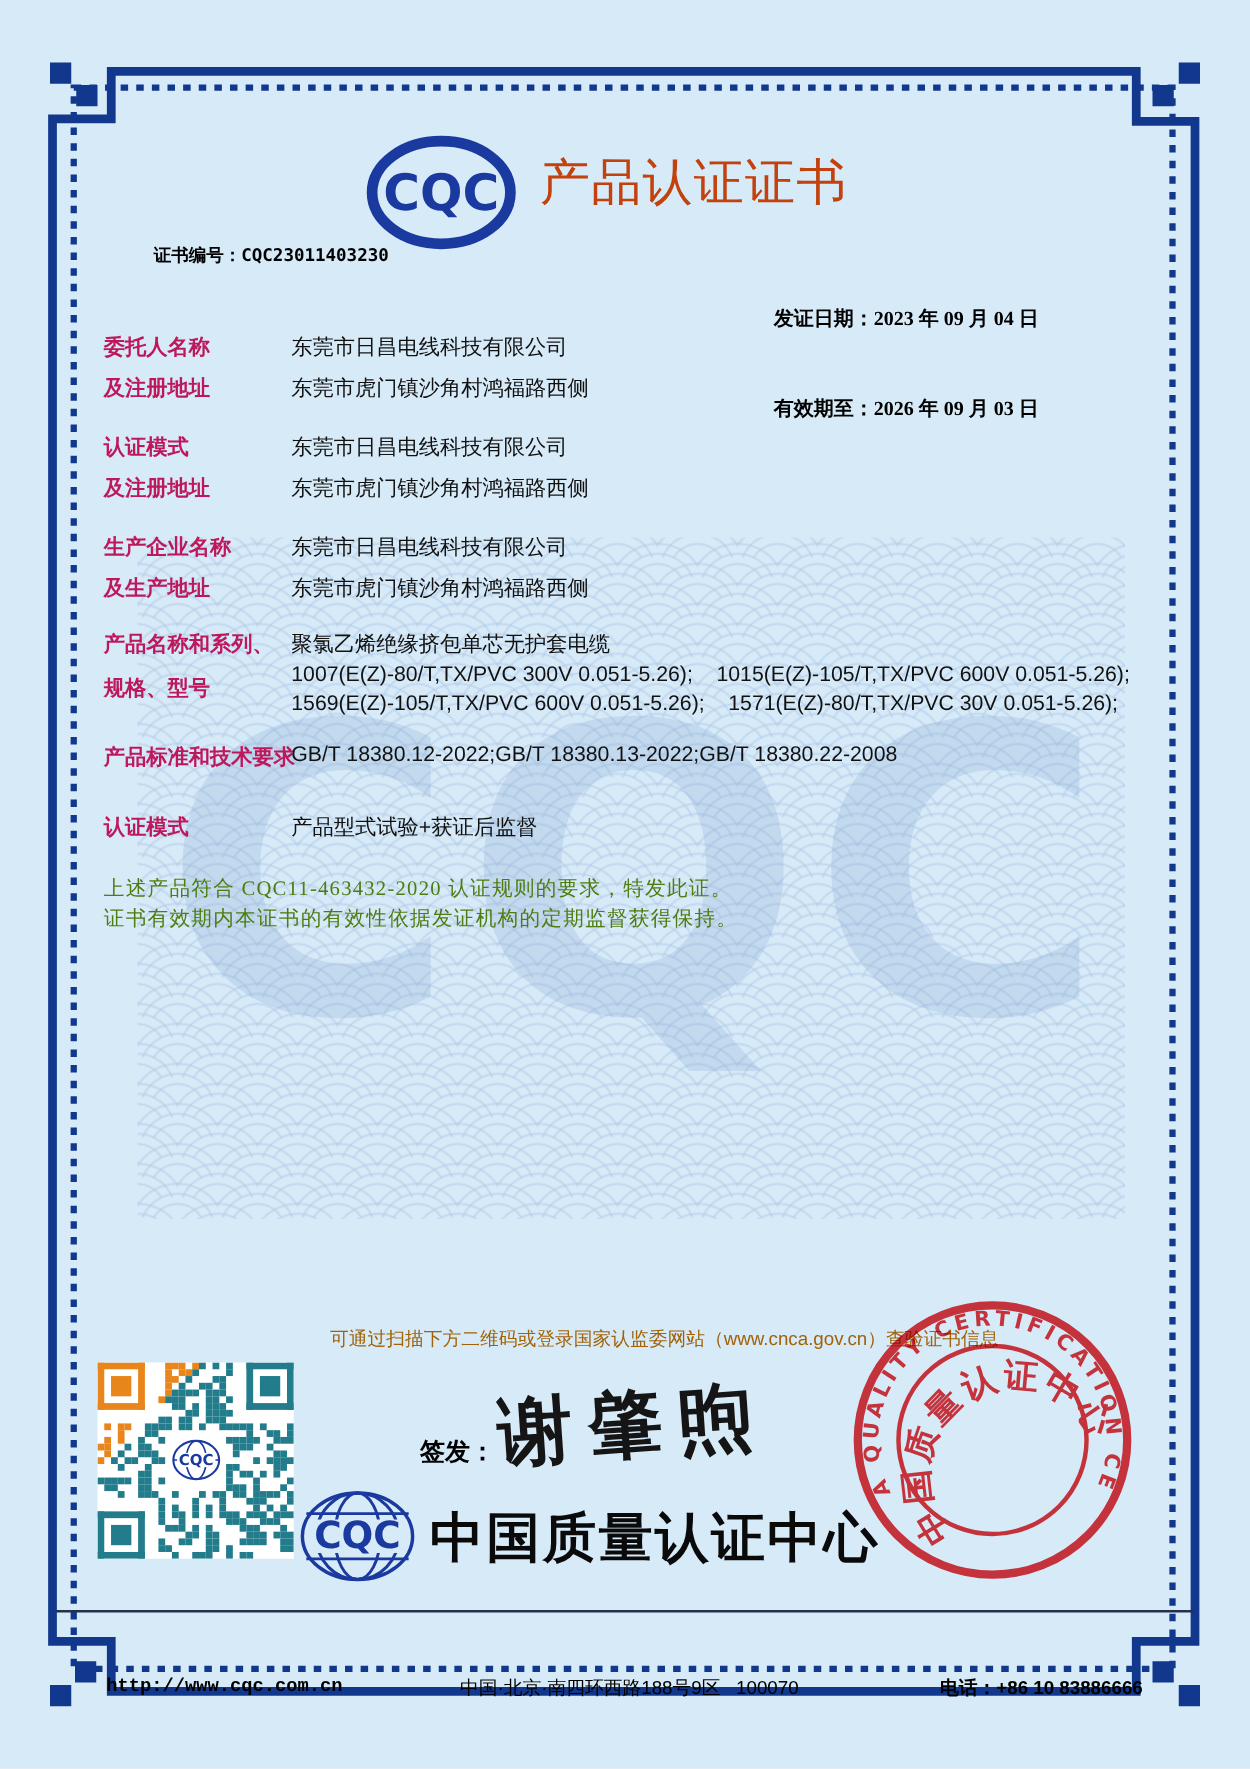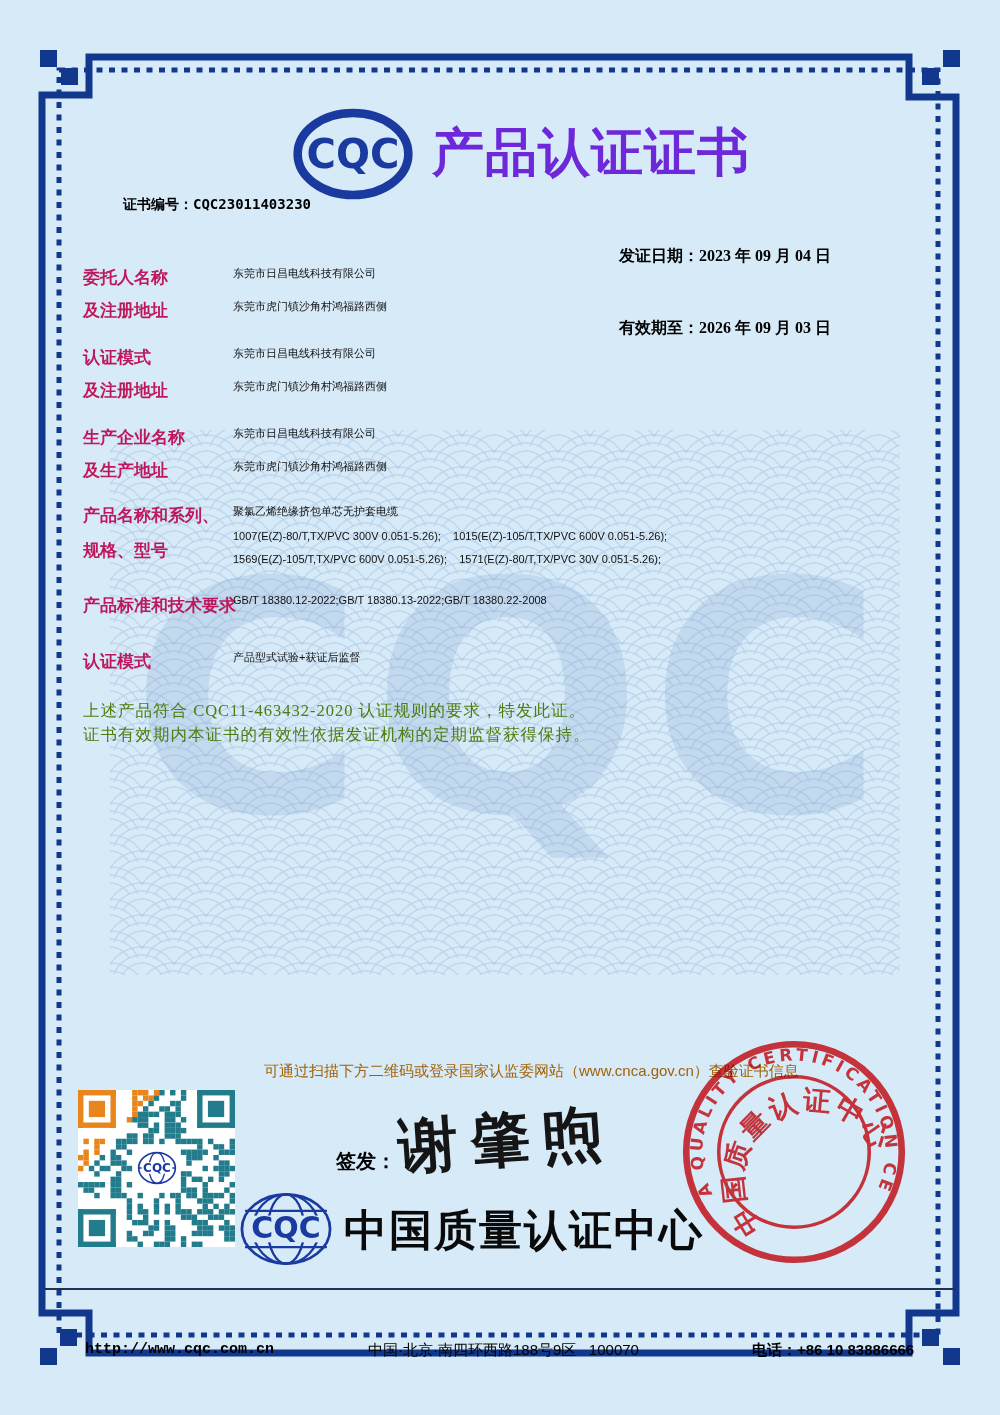--- a/index.html
+++ b/index.html
@@ -21,32 +21,32 @@
     background-image:
       radial-gradient(circle at 50% 135%, rgba(140,170,215,0) 0 39%, rgba(140,170,215,.55) 40% 42%, rgba(140,170,215,0) 43% 54%, rgba(140,170,215,.55) 55% 57%, rgba(140,170,215,0) 58% 69%, rgba(140,170,215,.55) 70% 72%, rgba(140,170,215,0) 73%),
       radial-gradient(circle at 50% 135%, rgba(140,170,215,0) 0 39%, rgba(140,170,215,.55) 40% 42%, rgba(140,170,215,0) 43% 54%, rgba(140,170,215,.55) 55% 57%, rgba(140,170,215,0) 58% 69%, rgba(140,170,215,.55) 70% 72%, rgba(140,170,215,0) 73%);
     background-size:64px 32px;background-position:0 0,32px 16px;}
   .wm-cqc{position:absolute;left:120px;top:470px;width:780px;text-align:center;
     font-family:"DejaVu Sans",sans-serif;font-weight:bold;font-size:320px;line-height:460px;
     color:rgba(125,160,205,.22);letter-spacing:6px;}
 
   
   .logo-oval{position:absolute;left:291px;top:106px;}
-  .title{position:absolute;left:432px;top:118px;font-size:52px;font-weight:bold;
-    color:#6d28d9;letter-spacing:1px;}
+  .title{position:absolute;left:432px;top:118px;font-size:40px;font-weight:normal;
+    color:#c2410c;letter-spacing:1px;}
 
   .serifb{font-family:"Liberation Serif",serif;font-weight:bold;}
   .serif{font-family:"Liberation Serif",serif;}
   .mono{font-family:"DejaVu Sans Mono",monospace;}
 
   .certline{position:absolute;left:123px;top:196px;font-size:14px;color:#000;}
   .dates{position:absolute;left:619px;top:196px;font-size:16px;color:#000;line-height:24px;white-space:pre;}
 
   .flabel{position:absolute;left:83px;font-size:17px;font-weight:bold;color:#be185d;font-family:Liberation Serif, serif;}
-  .fvalue{position:absolute;left:233px;font-size:11px;color:#111;white-space:pre;}
+  .fvalue{position:absolute;left:233px;font-size:17px;color:#111;white-space:pre;}
 
   .stmt{position:absolute;left:83px;font-size:16.5px;color:#4d7c0f;letter-spacing:1px;}
 
   .note{position:absolute;left:264px;top:1062px;font-size:15px;color:#a16207;}
 
   #qr-box{position:absolute;left:78px;top:1090px;width:157px;height:157px;background:#fff;}
   .qr-logo{position:absolute;left:55px;top:58px;width:47px;height:40px;background:#fff;
     display:flex;align-items:center;justify-content:center;}
 
   .sign-label{position:absolute;left:336px;top:1148px;font-size:20px;color:#000;}

